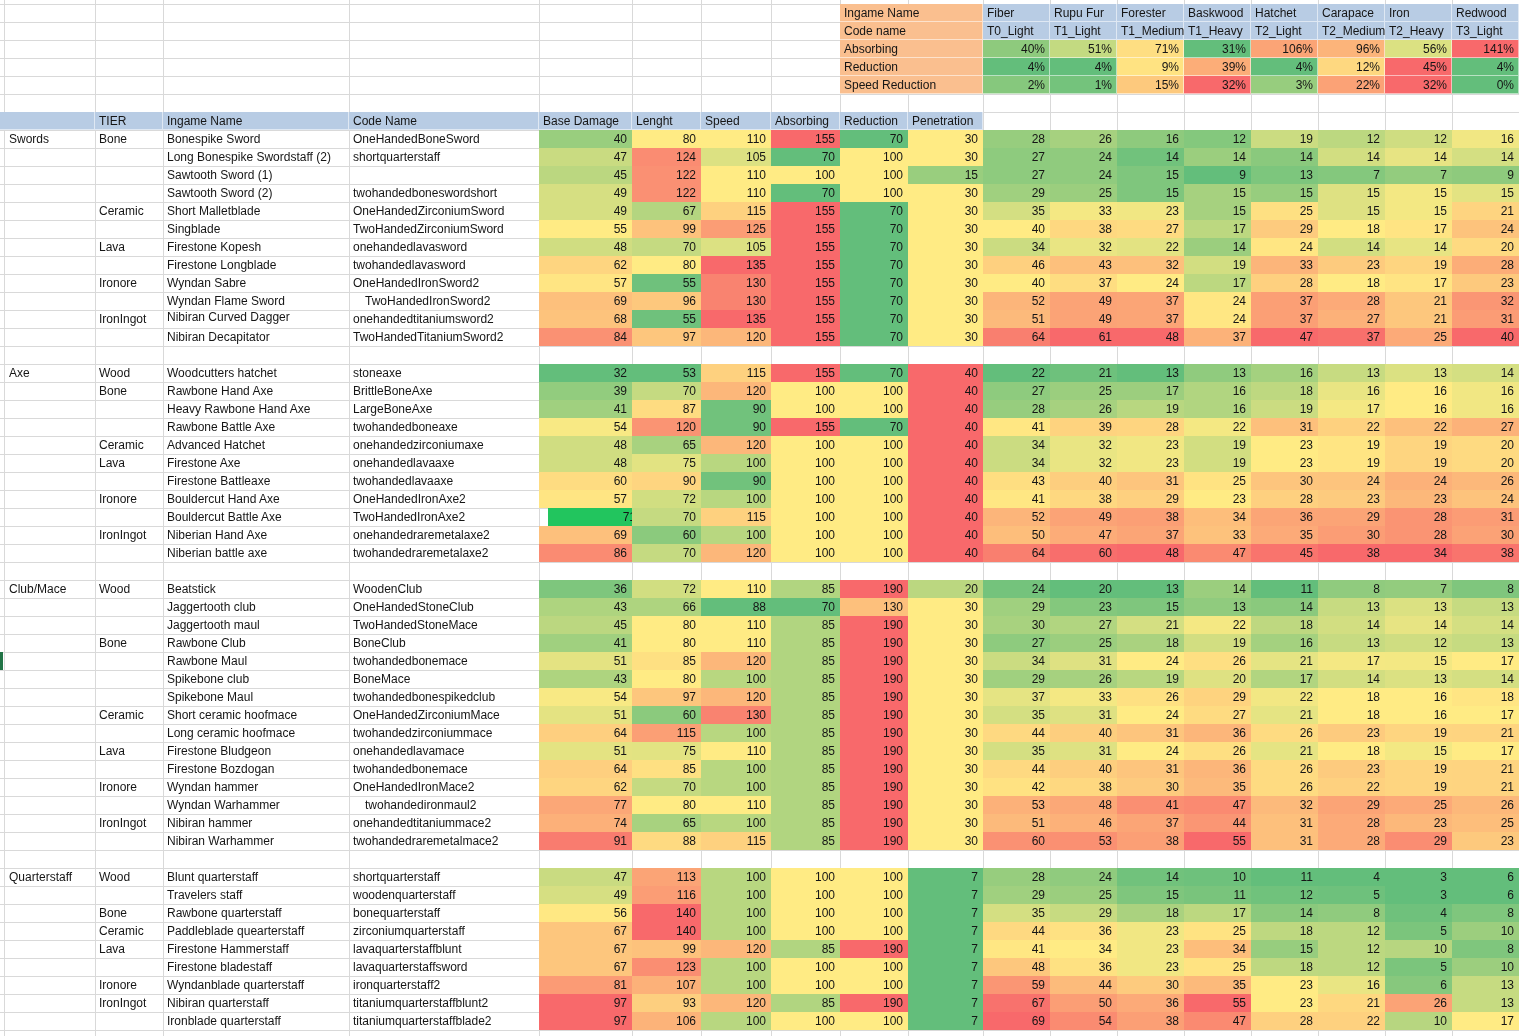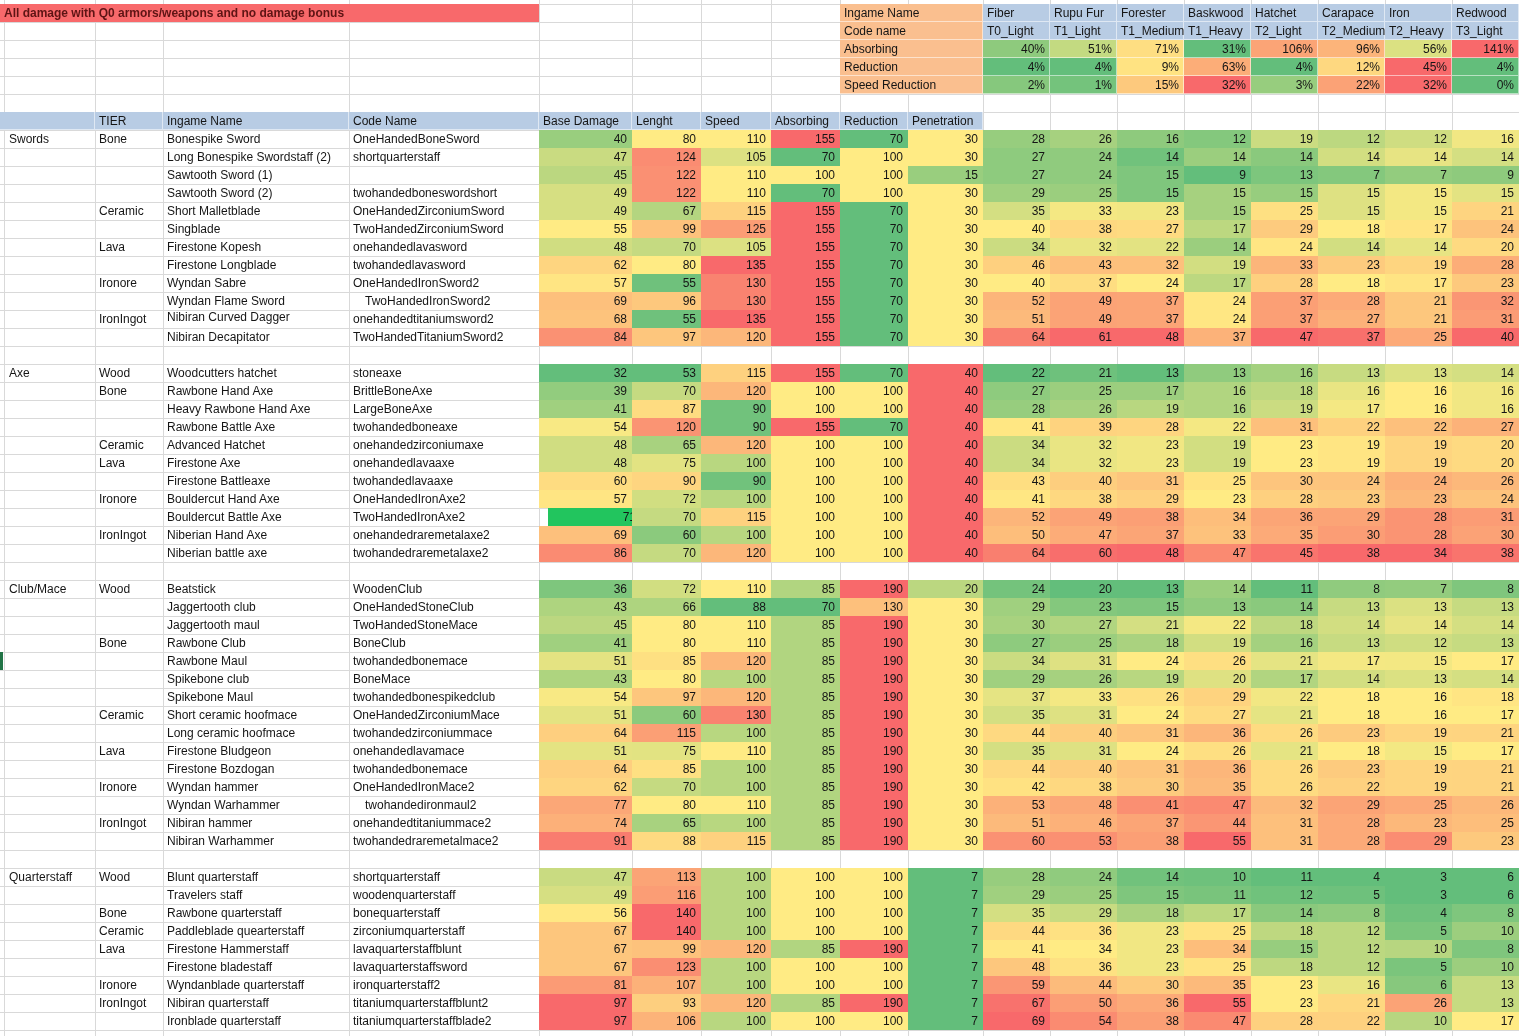--- a/index.html
+++ b/index.html
@@ -99,21 +99,20 @@
       <div class="hline" style="top: 886px;"></div>
       <div class="hline" style="top: 904px;"></div>
       <div class="hline" style="top: 922px;"></div>
       <div class="hline" style="top: 940px;"></div>
       <div class="hline" style="top: 958px;"></div>
       <div class="hline" style="top: 976px;"></div>
       <div class="hline" style="top: 994px;"></div>
       <div class="hline" style="top: 1012px;"></div>
       <div class="hline" style="top: 1030px;"></div>
     </div>
-  <div id="banner" style="background: rgb(248, 105, 107);">All damage with Q0 armors/weapons and no damage bonus</div>
   <div id="armor-mini-table">
       <div class="cell txt bold mini" style="left: 840px; top: 4px; width: 143px; background: rgb(250, 191, 143);">Ingame Name</div>
       <div class="cell txt bold mini" style="left: 840px; top: 22px; width: 143px; background: rgb(250, 191, 143);">Code name</div>
       <div class="cell txt bold mini" style="left: 840px; top: 40px; width: 143px; background: rgb(250, 191, 143);">Absorbing</div>
       <div class="cell txt bold mini" style="left: 840px; top: 58px; width: 143px; background: rgb(250, 191, 143);">Reduction</div>
       <div class="cell txt bold mini" style="left: 840px; top: 76px; width: 143px; background: rgb(250, 191, 143);">Speed Reduction</div>
       <div class="cell txt bold mini" style="left: 983px; top: 4px; width: 67px; background: rgb(184, 204, 228);">Fiber</div>
       <div class="cell txt bold mini" style="left: 983px; top: 22px; width: 67px; background: rgb(184, 204, 228);">T0_Light</div>
       <div class="cell txt bold mini" style="left: 1050px; top: 4px; width: 67px; background: rgb(184, 204, 228);">Rupu Fur</div>
       <div class="cell txt bold mini" style="left: 1050px; top: 22px; width: 67px; background: rgb(184, 204, 228);">T1_Light</div>
@@ -133,21 +132,21 @@
       <div class="cell num mini" style="left: 1050px; top: 40px; width: 67px; background: rgb(195, 218, 129);">51%</div>
       <div class="cell num mini" style="left: 1117px; top: 40px; width: 67px; background: rgb(254, 222, 130);">71%</div>
       <div class="cell num mini" style="left: 1184px; top: 40px; width: 67px; background: rgb(99, 190, 123);">31%</div>
       <div class="cell num mini" style="left: 1251px; top: 40px; width: 67px; background: rgb(251, 164, 118);">106%</div>
       <div class="cell num mini" style="left: 1318px; top: 40px; width: 67px; background: rgb(252, 180, 122);">96%</div>
       <div class="cell num mini" style="left: 1385px; top: 40px; width: 67px; background: rgb(219, 225, 130);">56%</div>
       <div class="cell num mini" style="left: 1452px; top: 40px; width: 67px; background: rgb(248, 105, 107);">141%</div>
       <div class="cell num mini" style="left: 983px; top: 58px; width: 67px; background: rgb(99, 190, 123);">4%</div>
       <div class="cell num mini" style="left: 1050px; top: 58px; width: 67px; background: rgb(99, 190, 123);">4%</div>
       <div class="cell num mini" style="left: 1117px; top: 58px; width: 67px; background: rgb(255, 227, 130);">9%</div>
-      <div class="cell num mini" style="left: 1184px; top: 58px; width: 67px; background: rgb(252, 173, 120);">63%</div>
+      <div class="cell num mini" style="left: 1184px; top: 58px; width: 67px; background: rgb(252, 173, 120);">39%</div>
       <div class="cell num mini" style="left: 1251px; top: 58px; width: 67px; background: rgb(99, 190, 123);">4%</div>
       <div class="cell num mini" style="left: 1318px; top: 58px; width: 67px; background: rgb(254, 216, 128);">12%</div>
       <div class="cell num mini" style="left: 1385px; top: 58px; width: 67px; background: rgb(248, 105, 107);">45%</div>
       <div class="cell num mini" style="left: 1452px; top: 58px; width: 67px; background: rgb(99, 190, 123);">4%</div>
       <div class="cell num mini" style="left: 983px; top: 76px; width: 67px; background: rgb(134, 200, 125);">2%</div>
       <div class="cell num mini" style="left: 1050px; top: 76px; width: 67px; background: rgb(116, 195, 124);">1%</div>
       <div class="cell num mini" style="left: 1117px; top: 76px; width: 67px; background: rgb(253, 201, 125);">15%</div>
       <div class="cell num mini" style="left: 1184px; top: 76px; width: 67px; background: rgb(248, 105, 107);">32%</div>
       <div class="cell num mini" style="left: 1251px; top: 76px; width: 67px; background: rgb(151, 205, 126);">3%</div>
       <div class="cell num mini" style="left: 1318px; top: 76px; width: 67px; background: rgb(251, 162, 118);">22%</div>

